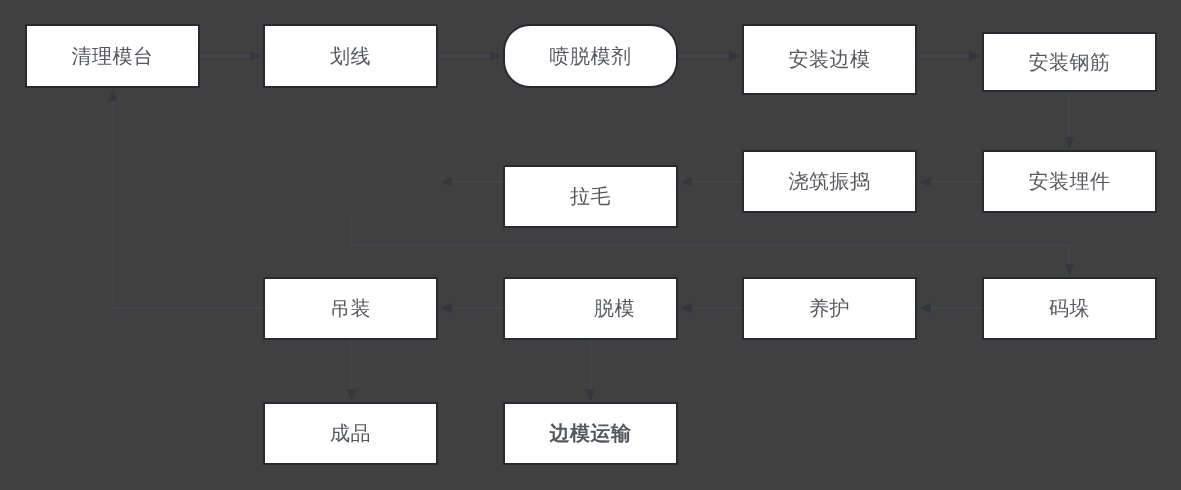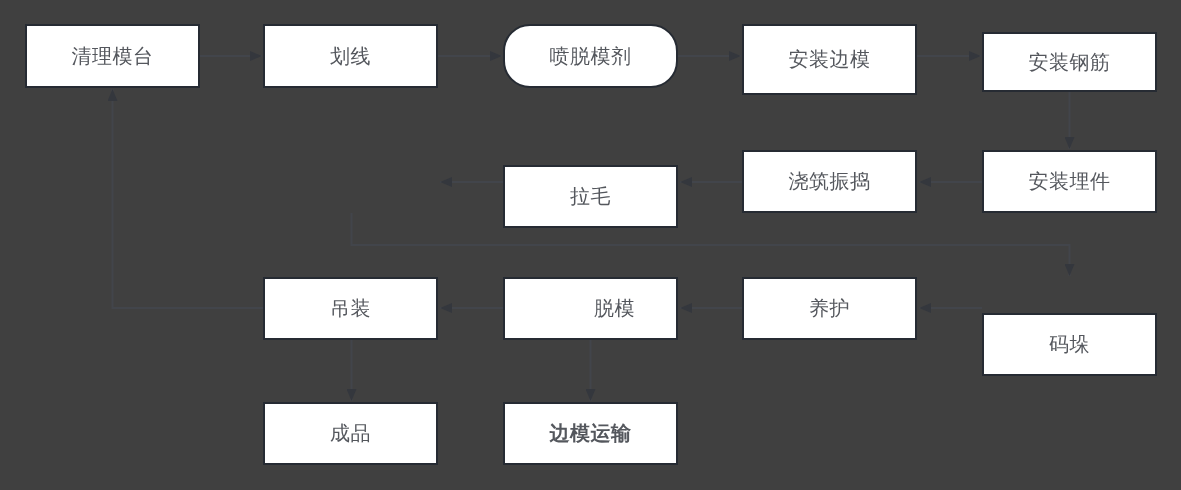--- a/index.html
+++ b/index.html
@@ -50,21 +50,21 @@
   .p5  { left: 982px; top: 24px; height: 60px; margin-top: 8px; }
   
   .p6  { left: 263px; top: 150px; }
   .p7  { left: 503px; top: 150px; margin-top: 15px; }
   .p8  { left: 742px; top: 150px; }
   .p9  { left: 982px; top: 150px; }
   
   .p10 { left: 263px; top: 277px; }
   .p11 { left: 503px; top: 277px; padding-left: 48px; }
   .p12 { left: 742px; top: 277px; }
-  .p13 { left: 982px; top: 277px; margin-top: 36px; }
+  .p13 { left: 982px; top: 277px; }
   
   .p14 { left: 263px; top: 402px; }
   .p15 { left: 503px; top: 402px; font-weight: bold; }
 </style>
 </head>
 <body>
 
 <div class="canvas">
 
   <svg class="edges" width="1181" height="490" viewBox="0 0 1181 490" xmlns="http://www.w3.org/2000/svg">

